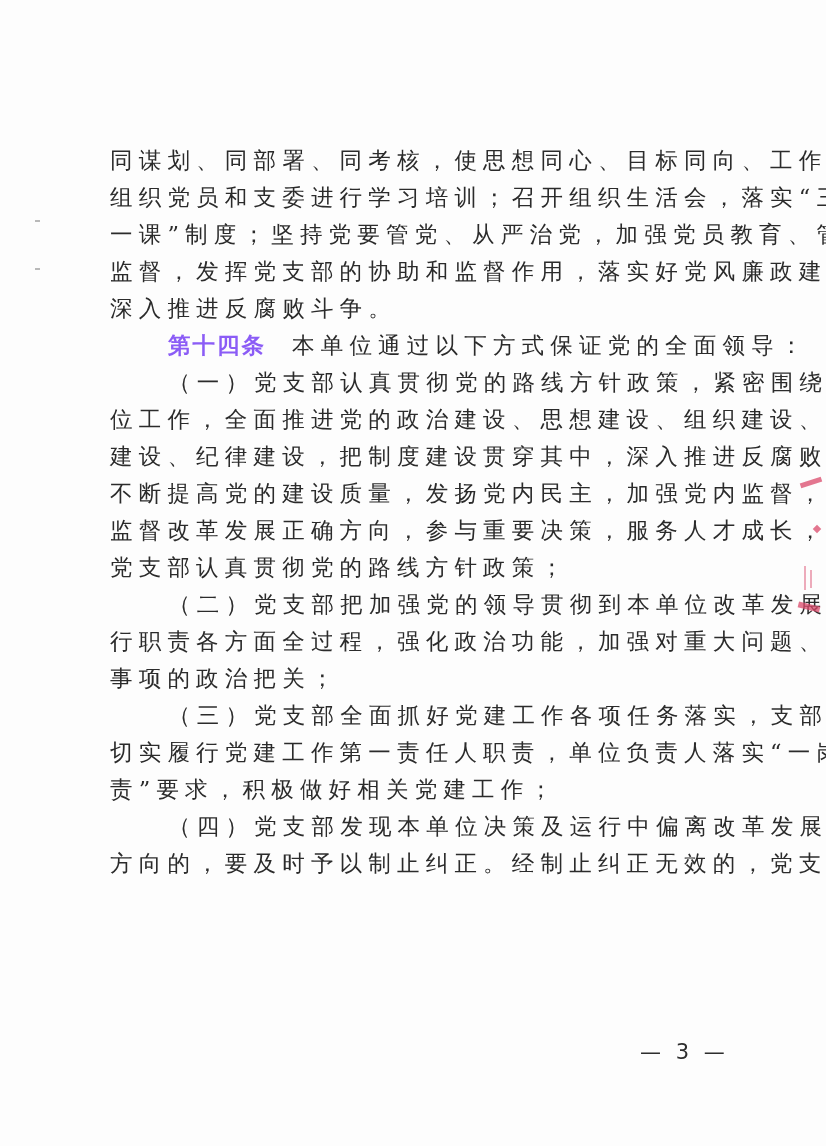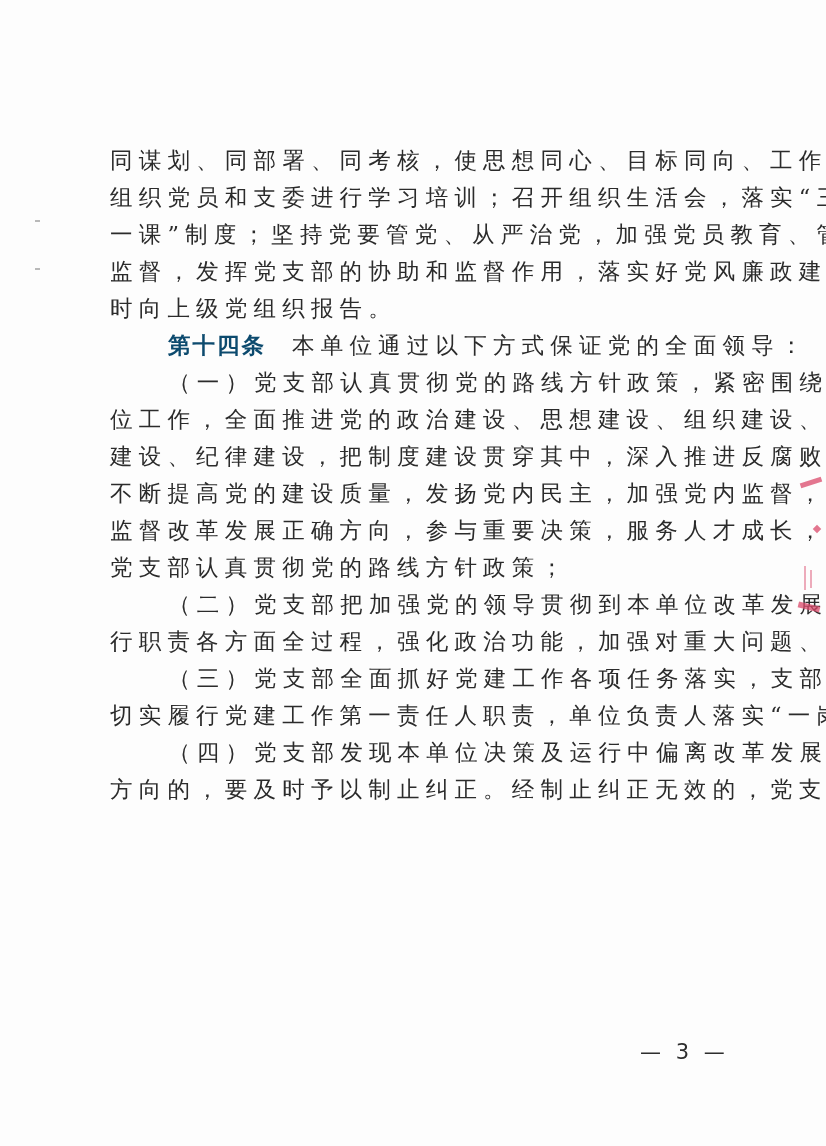--- a/index.html
+++ b/index.html
@@ -41,21 +41,21 @@
     .line.last {
       text-align-last: left;
     }
     .indent {
       padding-left: 58px;
     }
     .heading {
       font-family: Liberation Sans, sans-serif;
       font-weight: bold;
       letter-spacing: 2px;
-      color: #0c4a6e;
+      color: #8b5cf6;
     }
     .gap {
       display: inline-block;
       width: 26px;
     }
     .page-number {
       position: absolute;
       left: 640px;
       top: 1040px;
       font-family: "DejaVu Sans", "Liberation Sans", sans-serif;
@@ -91,44 +91,46 @@
   <div class="scan-speck" style="left:35px;top:220px;"></div>
   <div class="scan-speck" style="left:35px;top:268px;"></div>
 
   <div class="body-text">
 
     <div>
       <span class="line">同谋划、同部署、同考核，使思想同心、目标同向、工作同力；</span>
       <span class="line">组织党员和支委进行学习培训；召开组织生活会，落实“三会</span>
       <span class="line">一课”制度；坚持党要管党、从严治党，加强党员教育、管理、</span>
       <span class="line">监督，发挥党支部的协助和监督作用，落实好党风廉政建设和</span>
-      <span class="line last">时向上级党组织报告。</span>
+      <span class="line last">深入推进反腐败斗争。</span>
     </div>
 
     <div>
       <span class="line last indent"><span class="heading">第十四条</span><span class="gap"></span><span>本单位通过以下方式保证党的全面领导：</span></span>
     </div>
 
     <div>
       <span class="line indent">（一）党支部认真贯彻党的路线方针政策，紧密围绕本单</span>
       <span class="line">位工作，全面推进党的政治建设、思想建设、组织建设、作风</span>
       <span class="line">建设、纪律建设，把制度建设贯穿其中，深入推进反腐败斗争，</span>
       <span class="line">不断提高党的建设质量，发扬党内民主，加强党内监督，保证</span>
       <span class="line">监督改革发展正确方向，参与重要决策，服务人才成长，促进</span>
       <span class="line last">党支部认真贯彻党的路线方针政策；</span>
     </div>
 
     <div>
       <span class="line indent">（二）党支部把加强党的领导贯彻到本单位改革发展和履</span>
       <span class="line">行职责各方面全过程，强化政治功能，加强对重大问题、重要</span>
+      <span class="line last">事项的政治把关；</span>
     </div>
 
     <div>
       <span class="line indent">（三）党支部全面抓好党建工作各项任务落实，支部书记</span>
       <span class="line">切实履行党建工作第一责任人职责，单位负责人落实“一岗双</span>
+      <span class="line last">责”要求，积极做好相关党建工作；</span>
     </div>
 
     <div>
       <span class="line indent">（四）党支部发现本单位决策及运行中偏离改革发展正确</span>
       <span class="line">方向的，要及时予以制止纠正。经制止纠正无效的，党支部及</span>
     </div>
 
   </div>
 
   <div class="seam-seal">

